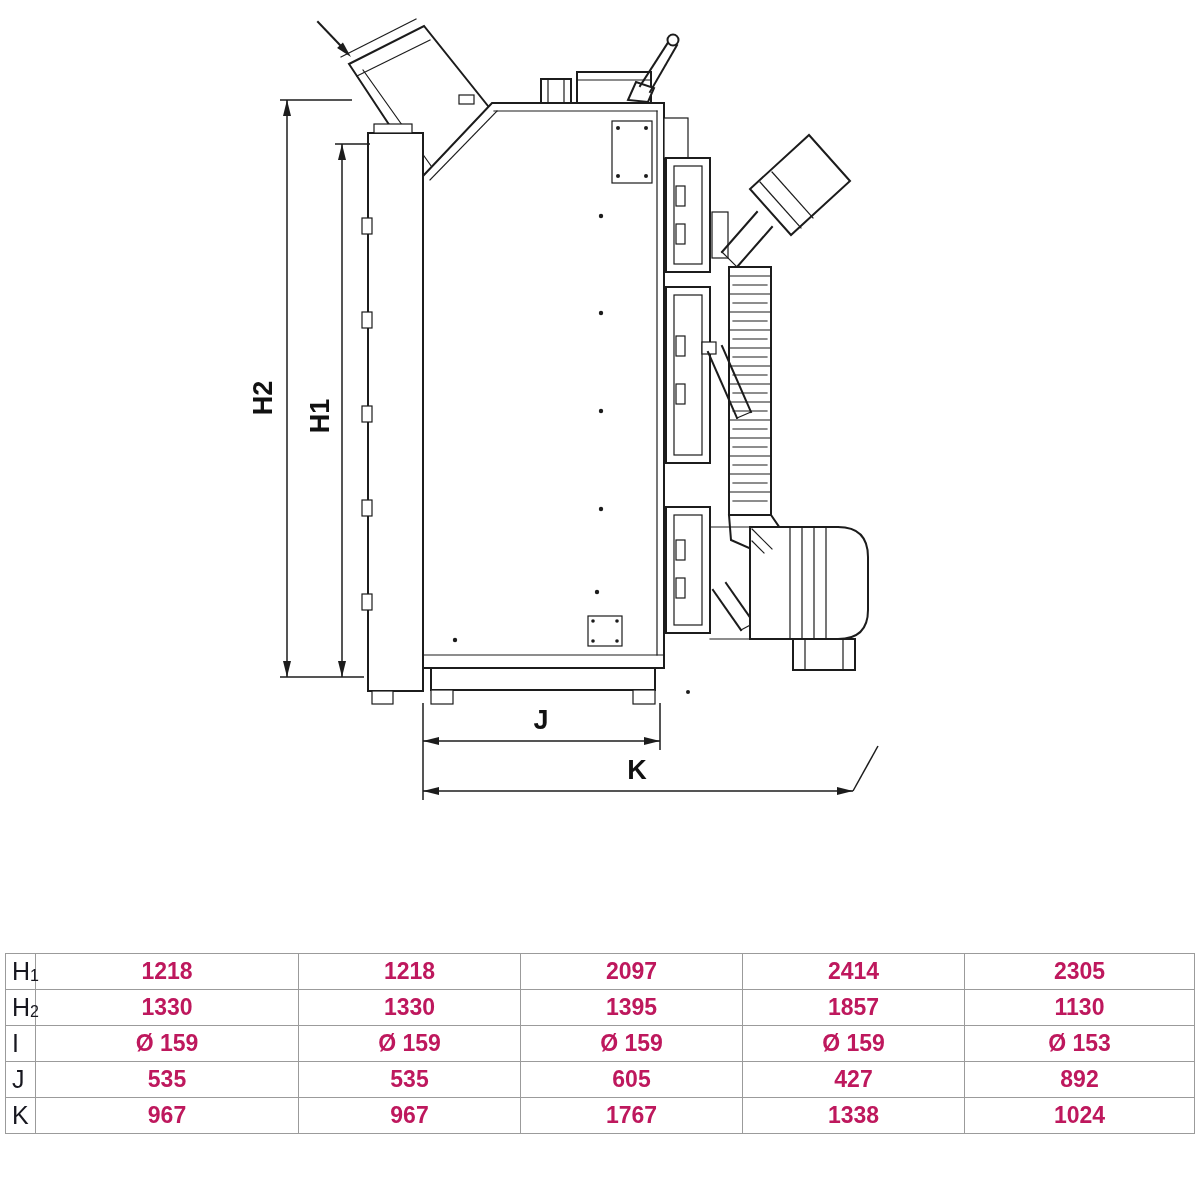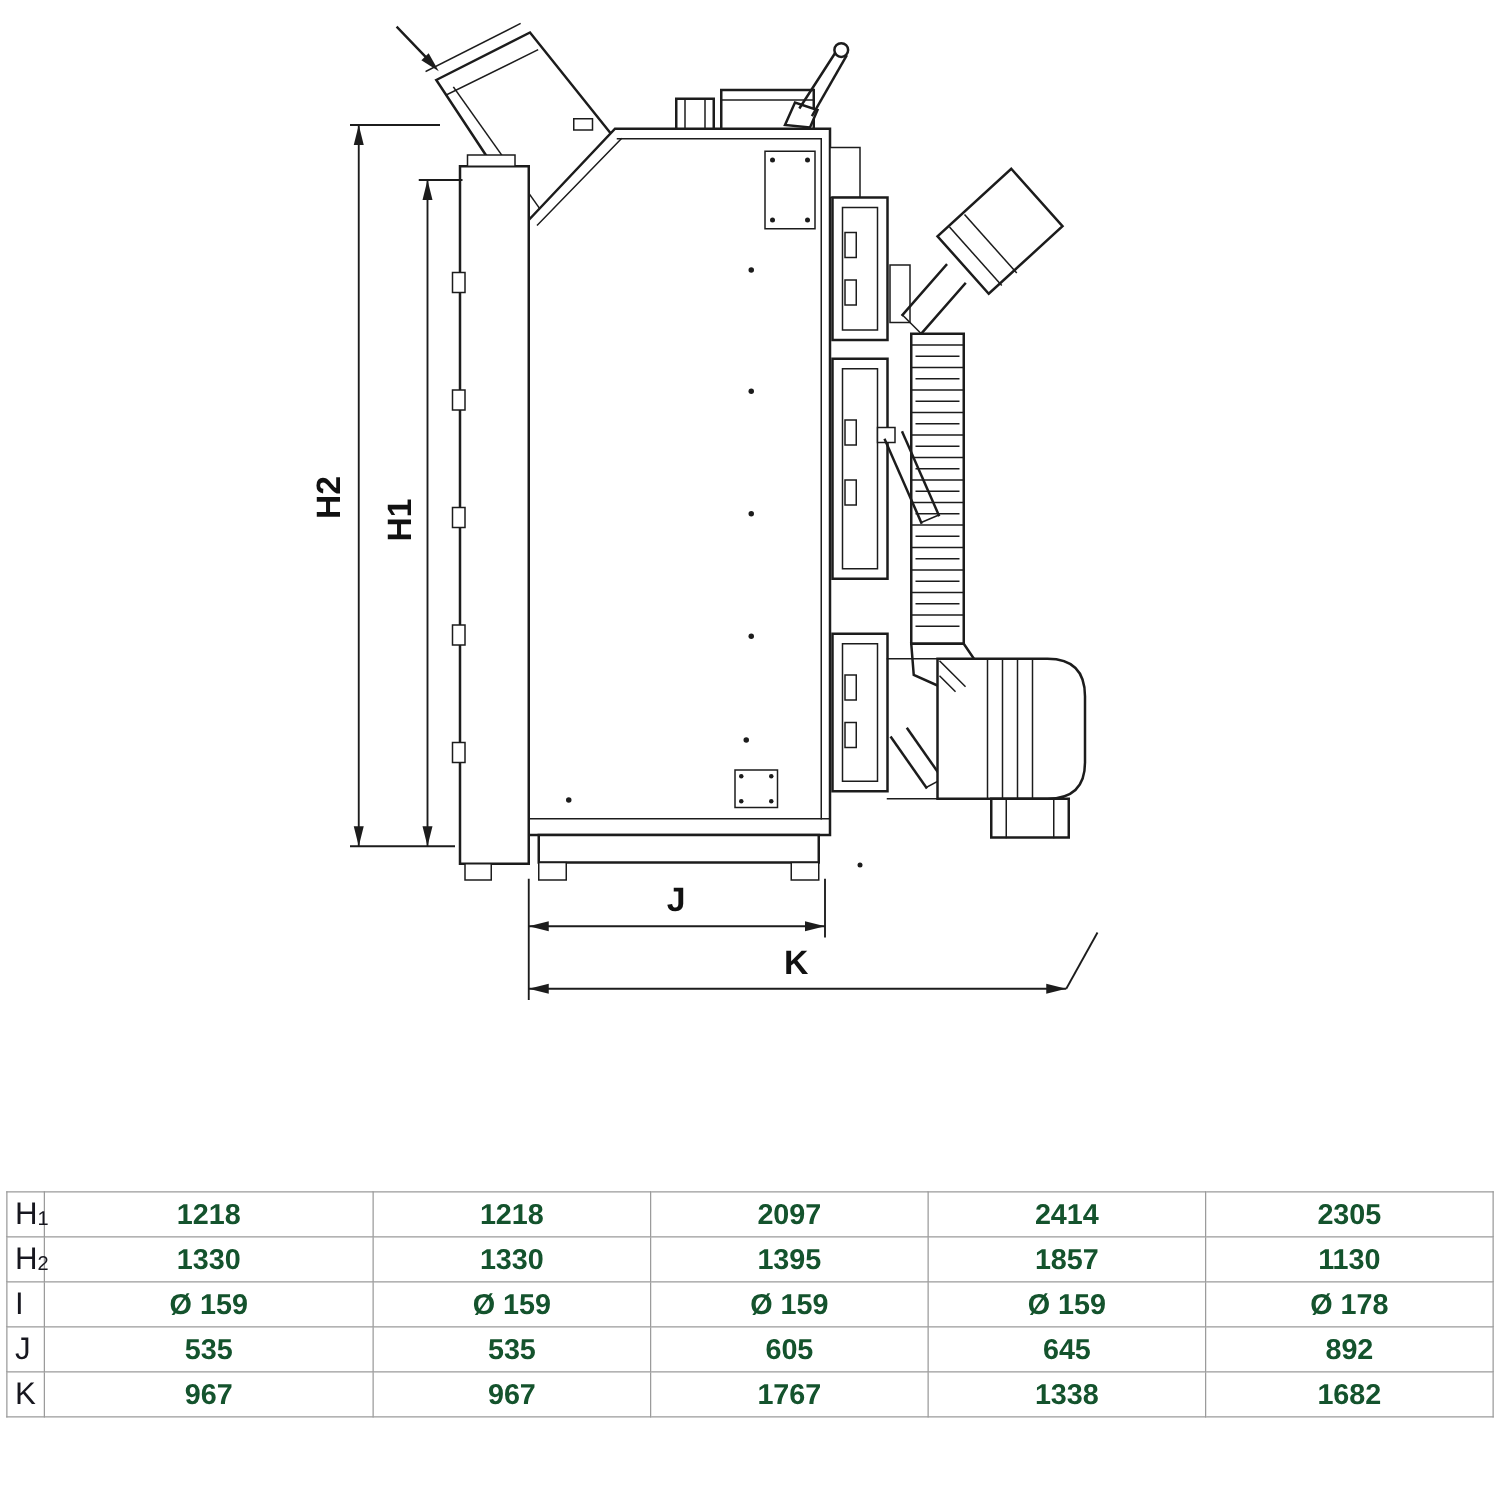--- a/index.html
+++ b/index.html
@@ -19,21 +19,21 @@
   
   .spec-table-wrap { position:absolute; left:5px; right:5px; top:953px; }
   table.spec { width:100%; border-collapse:collapse; table-layout:fixed; }
   table.spec td {
     border:1px solid #9b9b9b;
     height:36px;
     text-align:center;
     vertical-align:middle;
     font-size:23px;
     font-weight:700;
-    color:#14532d;
+    color:#be185d;
   }
   table.spec td.rowlabel {
     text-align:left;
     padding-left:6px;
     font-weight:400;
     font-size:25px;
     color:#17171f;
   }
   table.spec td.rowlabel sub { font-size:16px; vertical-align:baseline; position:relative; top:1px; }
 </style>
@@ -265,35 +265,35 @@
           <td>1395</td>
           <td>1857</td>
           <td>1130</td>
         </tr>
         <tr>
           <td class="rowlabel"><span>I</span><sub></sub></td>
           <td>Ø 159</td>
           <td>Ø 159</td>
           <td>Ø 159</td>
           <td>Ø 159</td>
-          <td>Ø 178</td>
+          <td>Ø 153</td>
         </tr>
         <tr>
           <td class="rowlabel"><span>J</span><sub></sub></td>
           <td>535</td>
           <td>535</td>
           <td>605</td>
-          <td>645</td>
+          <td>427</td>
           <td>892</td>
         </tr>
         <tr>
           <td class="rowlabel"><span>K</span><sub></sub></td>
           <td>967</td>
           <td>967</td>
           <td>1767</td>
           <td>1338</td>
-          <td>1682</td>
+          <td>1024</td>
         </tr>
       </tbody>
     </table>
   </div>
 
 </div>
 
 </body></html>

